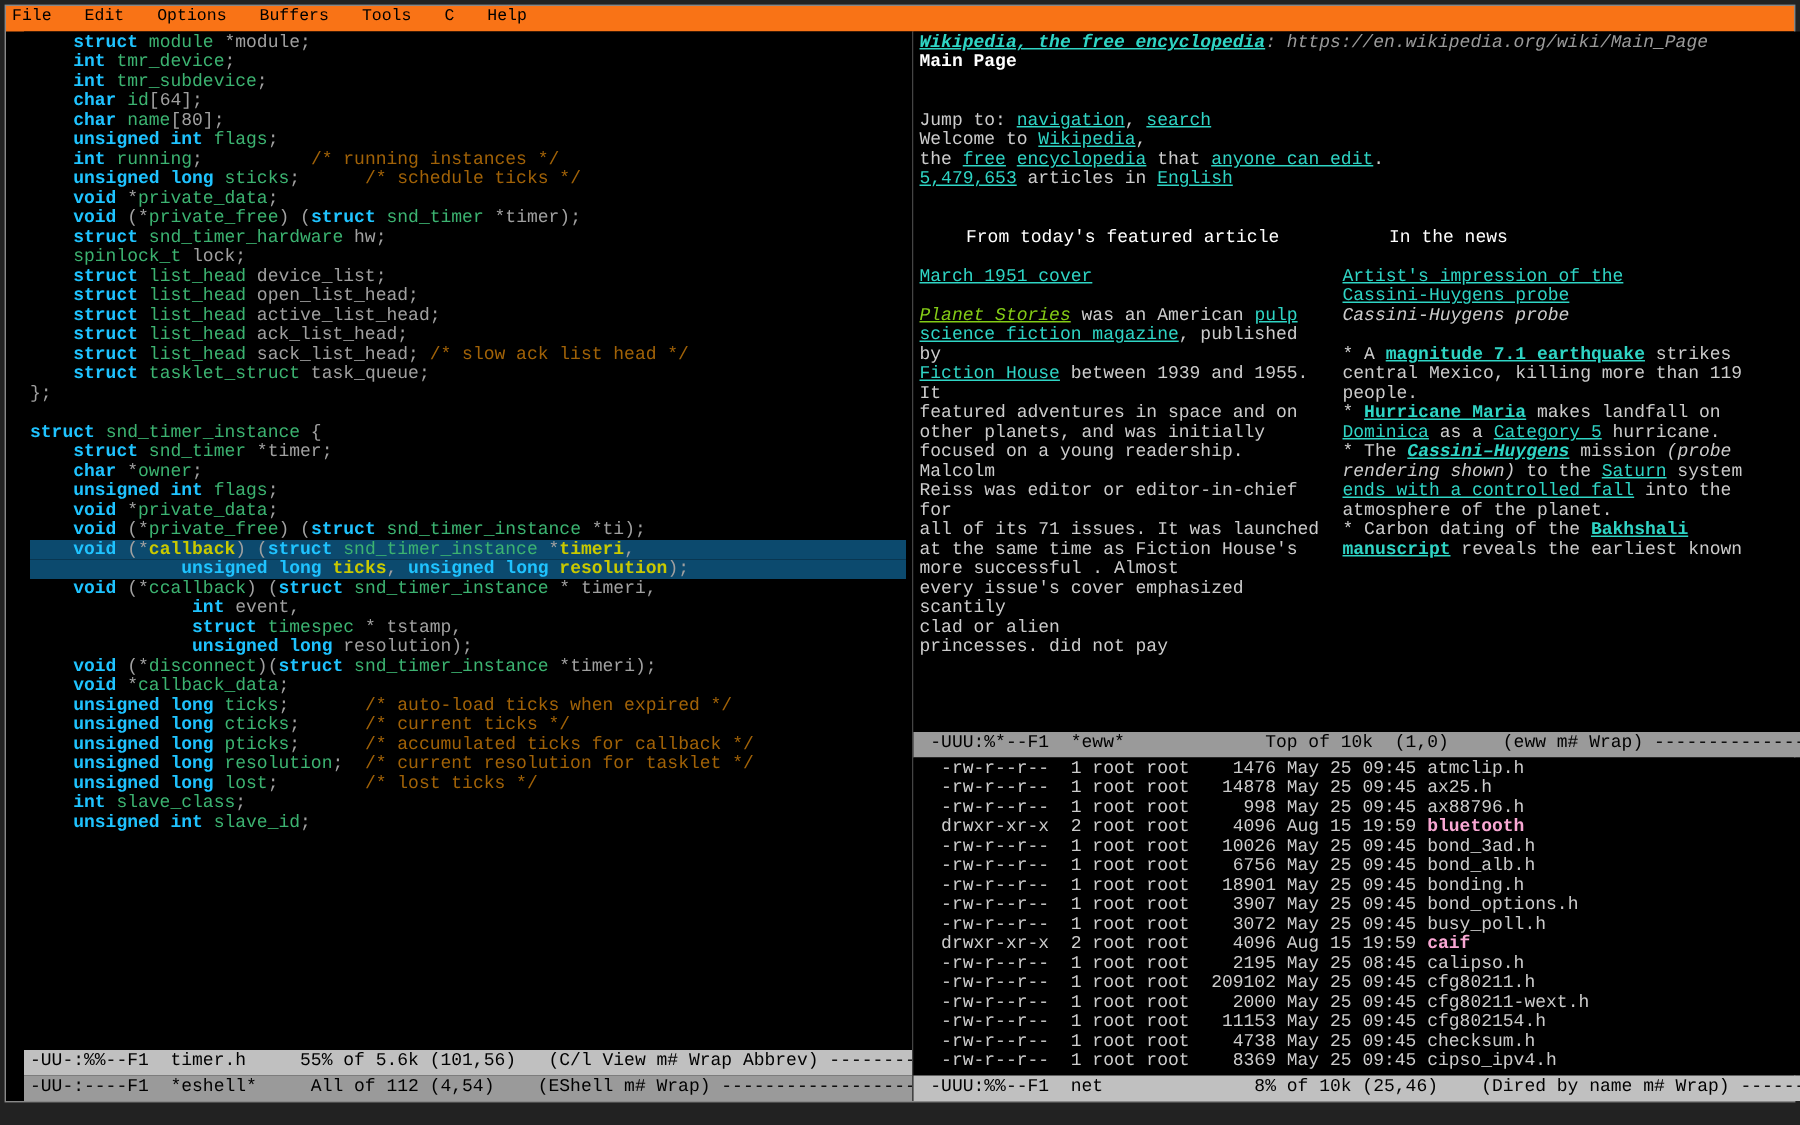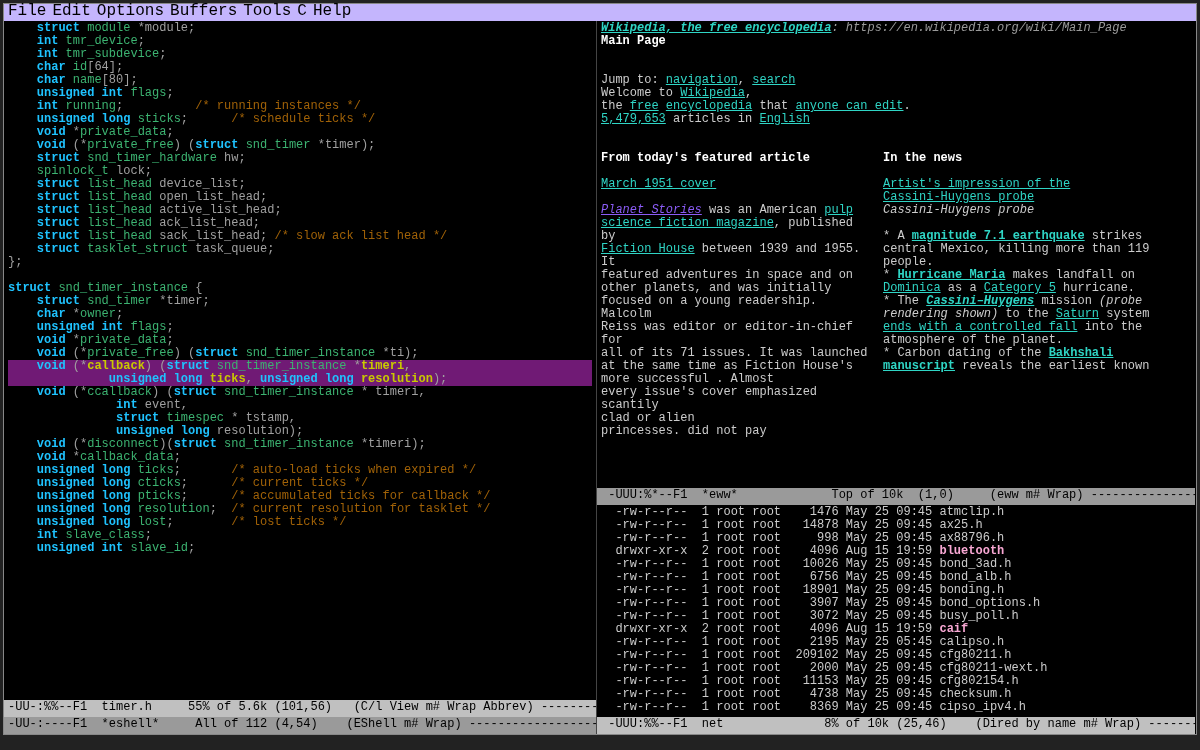--- a/index.html
+++ b/index.html
@@ -14,40 +14,40 @@
   .frame {
     position: absolute;
     left: 3px; top: 3px;
     width: 1192px; height: 730px;
     border: 1px solid #888;
     background: #000;
     display: flex;
     flex-direction: column;
   }
   .menubar {
-    background: #c4b5fd;
+    background: #f97316;
     color: #000;
     padding: 1px 4px;
     display: flex;
-    gap: 6px;
-    font-size: 16px;
+    gap: 22px;
+    font-size: 11px;
     flex: 0 0 15px;
   }
   .menubar span { cursor: default; }
   .cols {
     flex: 1 1 auto;
     display: flex;
     min-height: 0;
   }
   .col {
     display: flex;
     flex-direction: column;
     min-height: 0;
   }
-  .col-left  { width: 592px; border-right: 1px solid #444; }
+  .col-left  { width: 592px; border-right: 1px solid #444; padding-left: 12px; }
   .col-right { width: 598px; }
   .pane {
     background: #000;
     color: #ccc;
     overflow: hidden;
     padding: 1px 4px;
     white-space: pre;
   }
   .modeline {
     background: #c0c0c0;
@@ -58,30 +58,30 @@
     overflow: hidden;
     white-space: pre;
   }
   .modeline.inactive { background: #9a9a9a; }
 
   
   .kw  { color: #1fc3ff; font-weight: bold; }     
   .ty  { color: #3cb371; }                         
   .pl  { color: #a0a0a0; }                         
   .cm  { color: #a16207; }                            
-  .hl  { background: #701a75; }                    
+  .hl  { background: #0c4a6e; }                    
   .yl  { color: #c9c900; font-weight: bold; }      
 
   
   .wk-title { color: #2fd5c5; font-weight: bold; text-decoration: underline; font-style: italic; margin-top: 15px; }
   .wk-url   { color: #9a9a9a; font-style: italic; }
   .wk-link  { color: #2fd5c5; text-decoration: underline; }
   .wk-bold  { color: #fff; font-weight: bold; }
-  .wk-page  { color: #8b5cf6; font-style: italic; text-decoration: underline; }
-  .wk-hd    { color: #fff; font-weight: bold; }
+  .wk-page  { color: #84cc16; font-style: italic; text-decoration: underline; }
+  .wk-hd    { color: #fff; font-weight: normal; margin-left: 31px; }
 
   
   .es-prompt { color: #d22; font-weight: bold; }
   .es-cursor { display:inline-block; width:7px; height:12px; background:#fff; vertical-align:middle; }
 
   
   .dr-dir  { color: #f9a8d4; font-weight: bold; }
   .dr-file { color: #ccc; }
   .dr-perm { color: #ccc; }
 </style>
@@ -141,21 +141,21 @@
       <div class="pane" id="dired-pane" style="flex:0 0 210px;">  <span class="dr-perm">-rw-r--r--  1 root root    1476 May 25 09:45 </span><span class="dr-file">atmclip.h</span>
   <span class="dr-perm">-rw-r--r--  1 root root   14878 May 25 09:45 </span><span class="dr-file">ax25.h</span>
   <span class="dr-perm">-rw-r--r--  1 root root     998 May 25 09:45 </span><span class="dr-file">ax88796.h</span>
   <span class="dr-perm">drwxr-xr-x  2 root root    4096 Aug 15 19:59 </span><span class="dr-dir">bluetooth</span>
   <span class="dr-perm">-rw-r--r--  1 root root   10026 May 25 09:45 </span><span class="dr-file">bond_3ad.h</span>
   <span class="dr-perm">-rw-r--r--  1 root root    6756 May 25 09:45 </span><span class="dr-file">bond_alb.h</span>
   <span class="dr-perm">-rw-r--r--  1 root root   18901 May 25 09:45 </span><span class="dr-file">bonding.h</span>
   <span class="dr-perm">-rw-r--r--  1 root root    3907 May 25 09:45 </span><span class="dr-file">bond_options.h</span>
   <span class="dr-perm">-rw-r--r--  1 root root    3072 May 25 09:45 </span><span class="dr-file">busy_poll.h</span>
   <span class="dr-perm">drwxr-xr-x  2 root root    4096 Aug 15 19:59 </span><span class="dr-dir">caif</span>
-  <span class="dr-perm">-rw-r--r--  1 root root    2195 May 25 05:45 </span><span class="dr-file">calipso.h</span>
+  <span class="dr-perm">-rw-r--r--  1 root root    2195 May 25 08:45 </span><span class="dr-file">calipso.h</span>
   <span class="dr-perm">-rw-r--r--  1 root root  209102 May 25 09:45 </span><span class="dr-file">cfg80211.h</span>
   <span class="dr-perm">-rw-r--r--  1 root root    2000 May 25 09:45 </span><span class="dr-file">cfg80211-wext.h</span>
   <span class="dr-perm">-rw-r--r--  1 root root   11153 May 25 09:45 </span><span class="dr-file">cfg802154.h</span>
   <span class="dr-perm">-rw-r--r--  1 root root    4738 May 25 09:45 </span><span class="dr-file">checksum.h</span>
   <span class="dr-perm">-rw-r--r--  1 root root    8369 May 25 09:45 </span><span class="dr-file">cipso_ipv4.h</span></div>
       <div class="modeline"> -UUU:%%--F1  net              8% of 10k (25,46)    (Dired by name m# Wrap) -------</div>
     </div>
 
   </div>
 </div>

